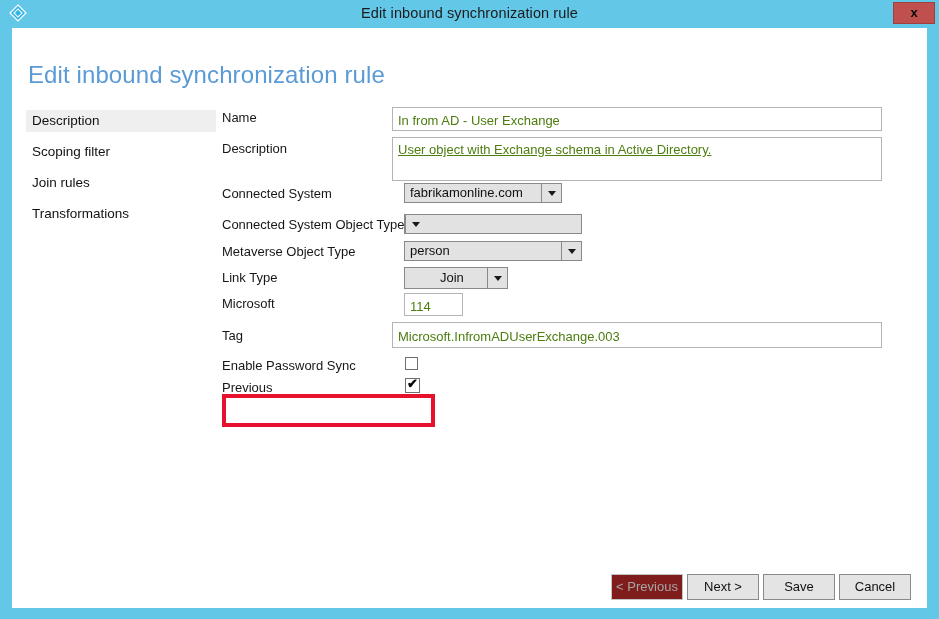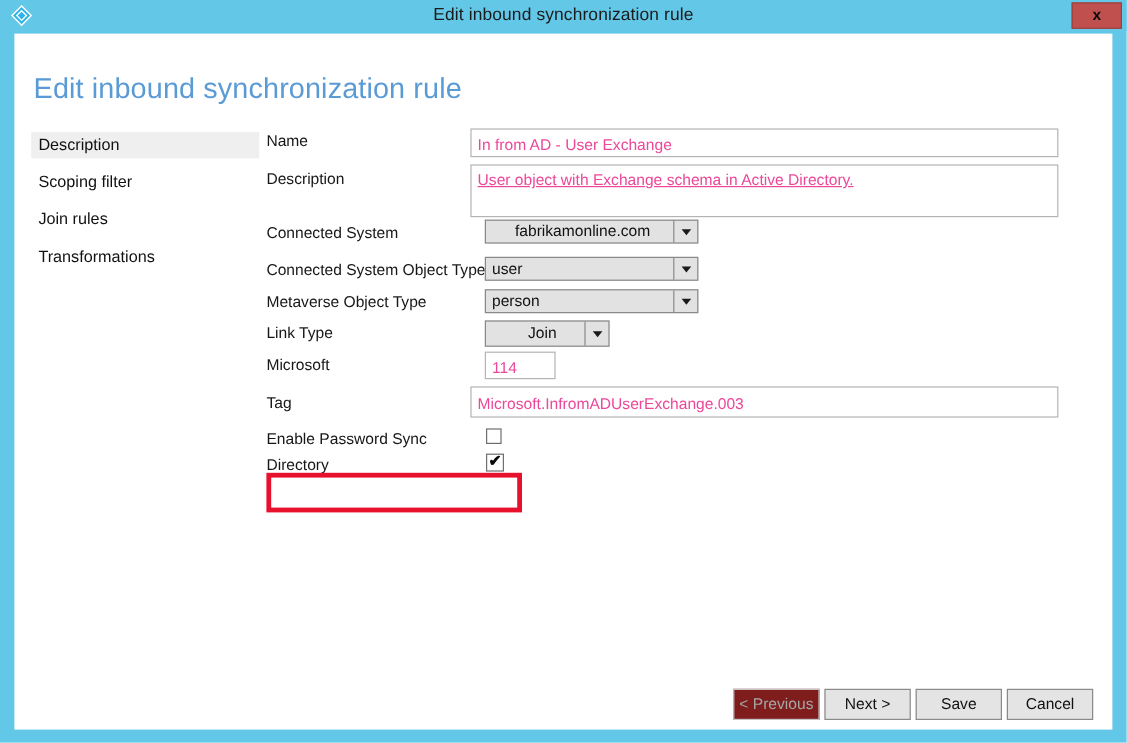--- a/index.html
+++ b/index.html
@@ -125,21 +125,21 @@
     user-select: none;
   }
 
   .text-input {
     position: absolute;
     box-sizing: border-box;
     background: #ffffff;
     border: 1px solid #b4b4b4;
     font-family: "Liberation Sans", sans-serif;
     font-size: 13px;
-    color: #ec4899;
+    color: #4d7c0f;
     padding: 3px 5px 0 5px;
     outline: none;
   }
   textarea.text-input {
     resize: none;
     padding-top: 4px;
     line-height: 16px;
     overflow: hidden;
   }
 
@@ -274,28 +274,27 @@
 
     <div class="form">
 
       <div class="field-label" style="left:210px; top:82px;">Name</div>
       <input class="text-input" type="text" style="left: 380px; top: 79px; width: 490px; height: 24px;" value="In from AD - User Exchange">
 
       <div class="field-label" style="left:210px; top:113px;">Description</div>
       <textarea class="text-input" style="left: 380px; top: 109px; width: 490px; height: 44px; text-decoration: underline;">User object with Exchange schema in Active Directory.</textarea>
 
       <div class="field-label" style="left:210px; top:158px;">Connected System</div>
-      <div class="combo" style="left:392px; top:155px; width:178px;text-align:center;">
+      <div class="combo" style="left:392px; top:155px; width:158px;">
         <span class="combo-text">fabrikamonline.com</span>
         <span class="combo-arrow"></span>
       </div>
 
       <div class="field-label" style="left:210px; top:189px;">Connected System Object Type</div>
       <div class="combo" style="left:392px; top:186px; width:178px;">
-        <span class="combo-text">user</span>
         <span class="combo-arrow"></span>
       </div>
 
       <div class="field-label" style="left:210px; top:216px;">Metaverse Object Type</div>
       <div class="combo" style="left:392px; top:213px; width:178px;gap:47px;">
         <span class="combo-text">person</span>
         <span class="combo-arrow"></span>
       </div>
 
       <div class="field-label" style="left:210px; top:242px;">Link Type</div>
@@ -308,21 +307,21 @@
       <input class="text-input" type="text" style="left: 392px; top: 265px; width: 59px; height: 23px;" value="114">
 
       <div class="field-label" style="left:210px; top:300px;">Tag</div>
       <input class="text-input" type="text" style="left: 380px; top: 294px; width: 490px; height: 26px;" value="Microsoft.InfromADUserExchange.003">
 
       <div class="field-label" style="left:210px; top:330px;">Enable Password Sync</div>
       <div class="checkbox" style="left:393px; top:329px;">
         
       </div>
 
-      <div class="field-label" style="left:210px; top:352px;">Directory</div>
+      <div class="field-label" style="left:210px; top:352px;">Previous</div>
       <div class="checkbox checked" style="left:393px; top:350px; width:15px; height:15px;">
         <span class="tick" style="left:1px; top:-2px;">✔</span>
       </div>
 
       <div class="highlight-box"></div>
 
       <div class="footer">
         <div class="btn disabled" style="left:599px; width:72px;">&lt; Previous</div>
         <div class="btn" style="left:675px; width:72px;">Next &gt;</div>
         <div class="btn" style="left:751px; width:72px;">Save</div>

